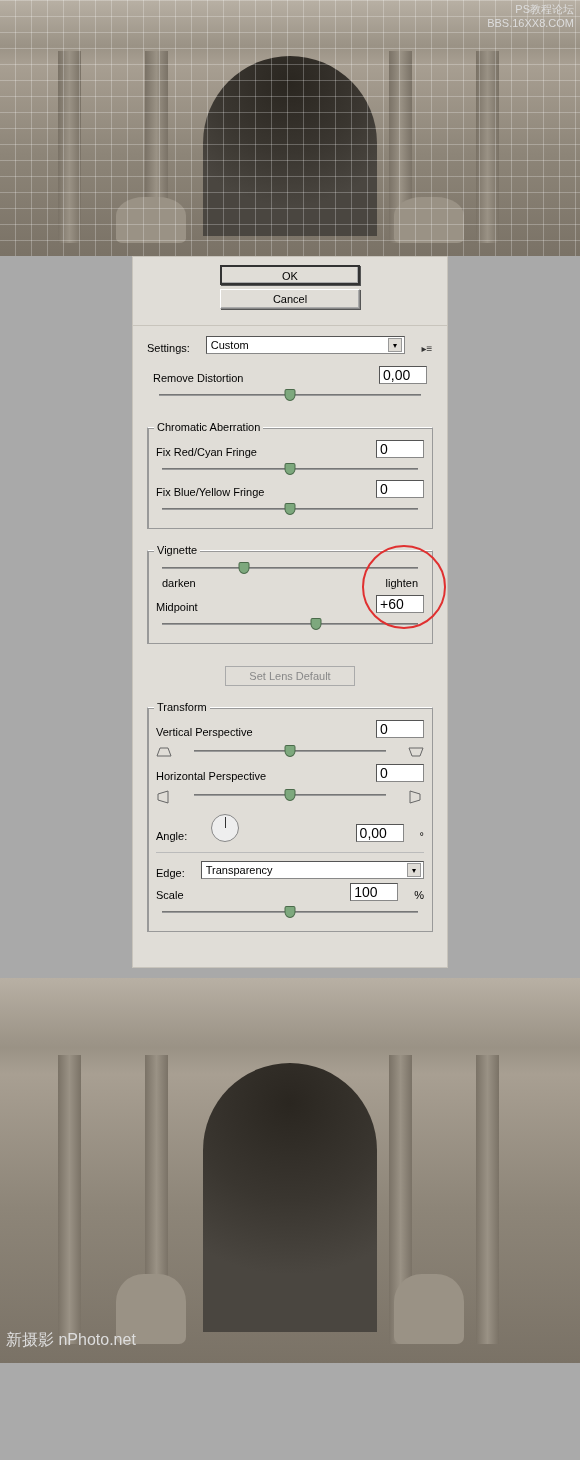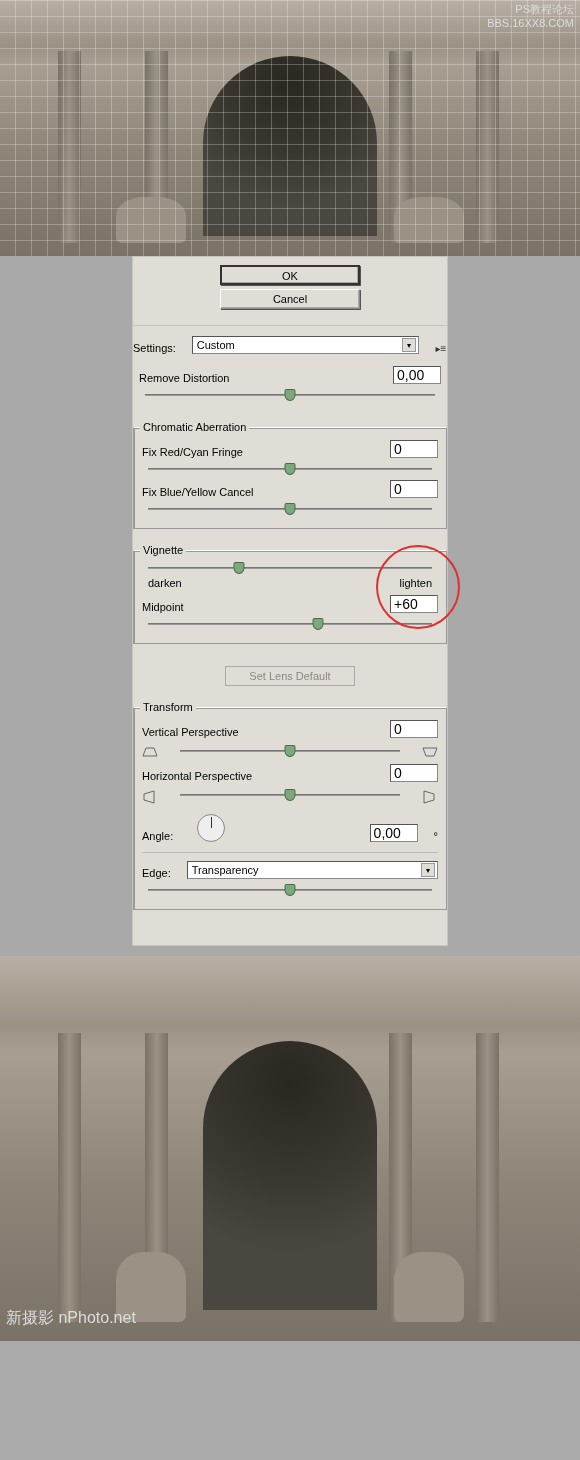--- a/index.html
+++ b/index.html
@@ -10,21 +10,21 @@
 .arch{position:absolute;left:35%;top:22%;width:30%;height:70%;background:radial-gradient(circle at 50% 15%,#2a2620 0%,#3a3630 40%,#4a4640 70%);border-radius:90px 90px 0 0}
 .col{position:absolute;top:20%;width:4%;height:75%;background:linear-gradient(90deg,#7a7266,#9a9285,#7a7266)}
 .c1{left:10%}.c2{left:25%}.c3{left:67%}.c4{left:82%}
 .statue{position:absolute;bottom:5%;width:12%;height:18%;background:#9a9285;border-radius:40% 40% 10% 10%}
 .s1{left:20%}.s2{left:68%}
 .grid-overlay{position:absolute;inset:0;background-image:repeating-linear-gradient(0deg,transparent,transparent 15px,rgba(255,255,255,.25) 15px,rgba(255,255,255,.25) 16px),repeating-linear-gradient(90deg,transparent,transparent 15px,rgba(255,255,255,.25) 15px,rgba(255,255,255,.25) 16px)}
 .wm1{position:absolute;top:2px;right:6px;color:#ddd;font-size:10px;text-align:right}
 .wm2{position:absolute;bottom:12px;left:6px;color:#ddd;font-size:16px}
 .page-wrap{background:#a9a9a9;padding:0}
 .btn-stack{background:#e0ddd7;padding:8px 0 4px;text-align:center}
-.panel{background:#e0ddd7;margin:0 auto;width:316px;padding:6px 0 14px;border:1px solid #c8c4bc}
+.panel{background:#e0ddd7;margin:0 auto;width:316px;padding:6px 14px 14px;border:1px solid #c8c4bc}
 .btn{display:inline-block;width:140px;height:20px;line-height:18px;text-align:center;background:#e0ddd7;border:1px solid #888;border-top-color:#fff;border-left-color:#fff;box-shadow:inset -1px -1px #aaa,1px 1px #555;margin:2px;cursor:pointer}
 .btn.def{border:2px solid #333}
 .fieldset{border:1px solid #999;border-top-color:#fff;box-shadow:inset 1px 1px #999;margin:21px 0;padding:8px 8px 10px;position:relative}
 .fs-title{position:absolute;top:-7px;left:6px;background:#e0ddd7;padding:0 3px}
 .row{display:flex;align-items:flex-end;margin:4px 0;gap:16px}
 .lbl{flex:0 0 auto}
 .spacer{flex:1}
 .inp{width:48px;height:18px;background:#fff;border:1px solid #888;border-top-color:#555;border-left-color:#555;padding:1px 3px;text-align:left;font-size:14px}
 .slider{position:relative;height:14px;margin:2px 6px}
 .track{position:absolute;left:0;right:0;top:6px;height:2px;background:#999;border-top:1px solid #777}
@@ -98,21 +98,21 @@
     <div class="row">
       <span class="lbl">Fix Red/Cyan Fringe</span>
       <span class="spacer"></span>
       <input class="inp" value="0" style="">
     </div>
     <div class="slider">
       <div class="track"></div>
           <div class="thumb" style="left:50%"></div>
     </div>
     <div class="row">
-      <span class="lbl">Fix Blue/Yellow Cancel</span>
+      <span class="lbl">Fix Blue/Yellow Fringe</span>
       <span class="spacer"></span>
       <input class="inp" value="0" style="">
     </div>
     <div class="slider">
       <div class="track"></div>
           <div class="thumb" style="left:50%"></div>
     </div>
   </div>
 
   <div class="fieldset vign-wrap">
@@ -197,20 +197,26 @@
     <div style="height:1px;background:#bbb;margin:8px 0"></div>
 
     <div class="row">
       <span class="lbl">Edge:</span>
       <div class="select">
         <span>Transparency</span>
         <span class="sel-arrow">▾</span>
       </div>
     </div>
 
+    <div class="row">
+      <span class="lbl">Scale</span>
+      <span class="spacer"></span>
+      <input class="inp" value="100" style="">
+      <span>%</span>
+    </div>
     <div class="slider">
       <div class="track"></div>
           <div class="thumb" style="left:50%"></div>
     </div>
   </div>
 
 </div>
 </div>
 
 <div class="bottom-gap"></div>

